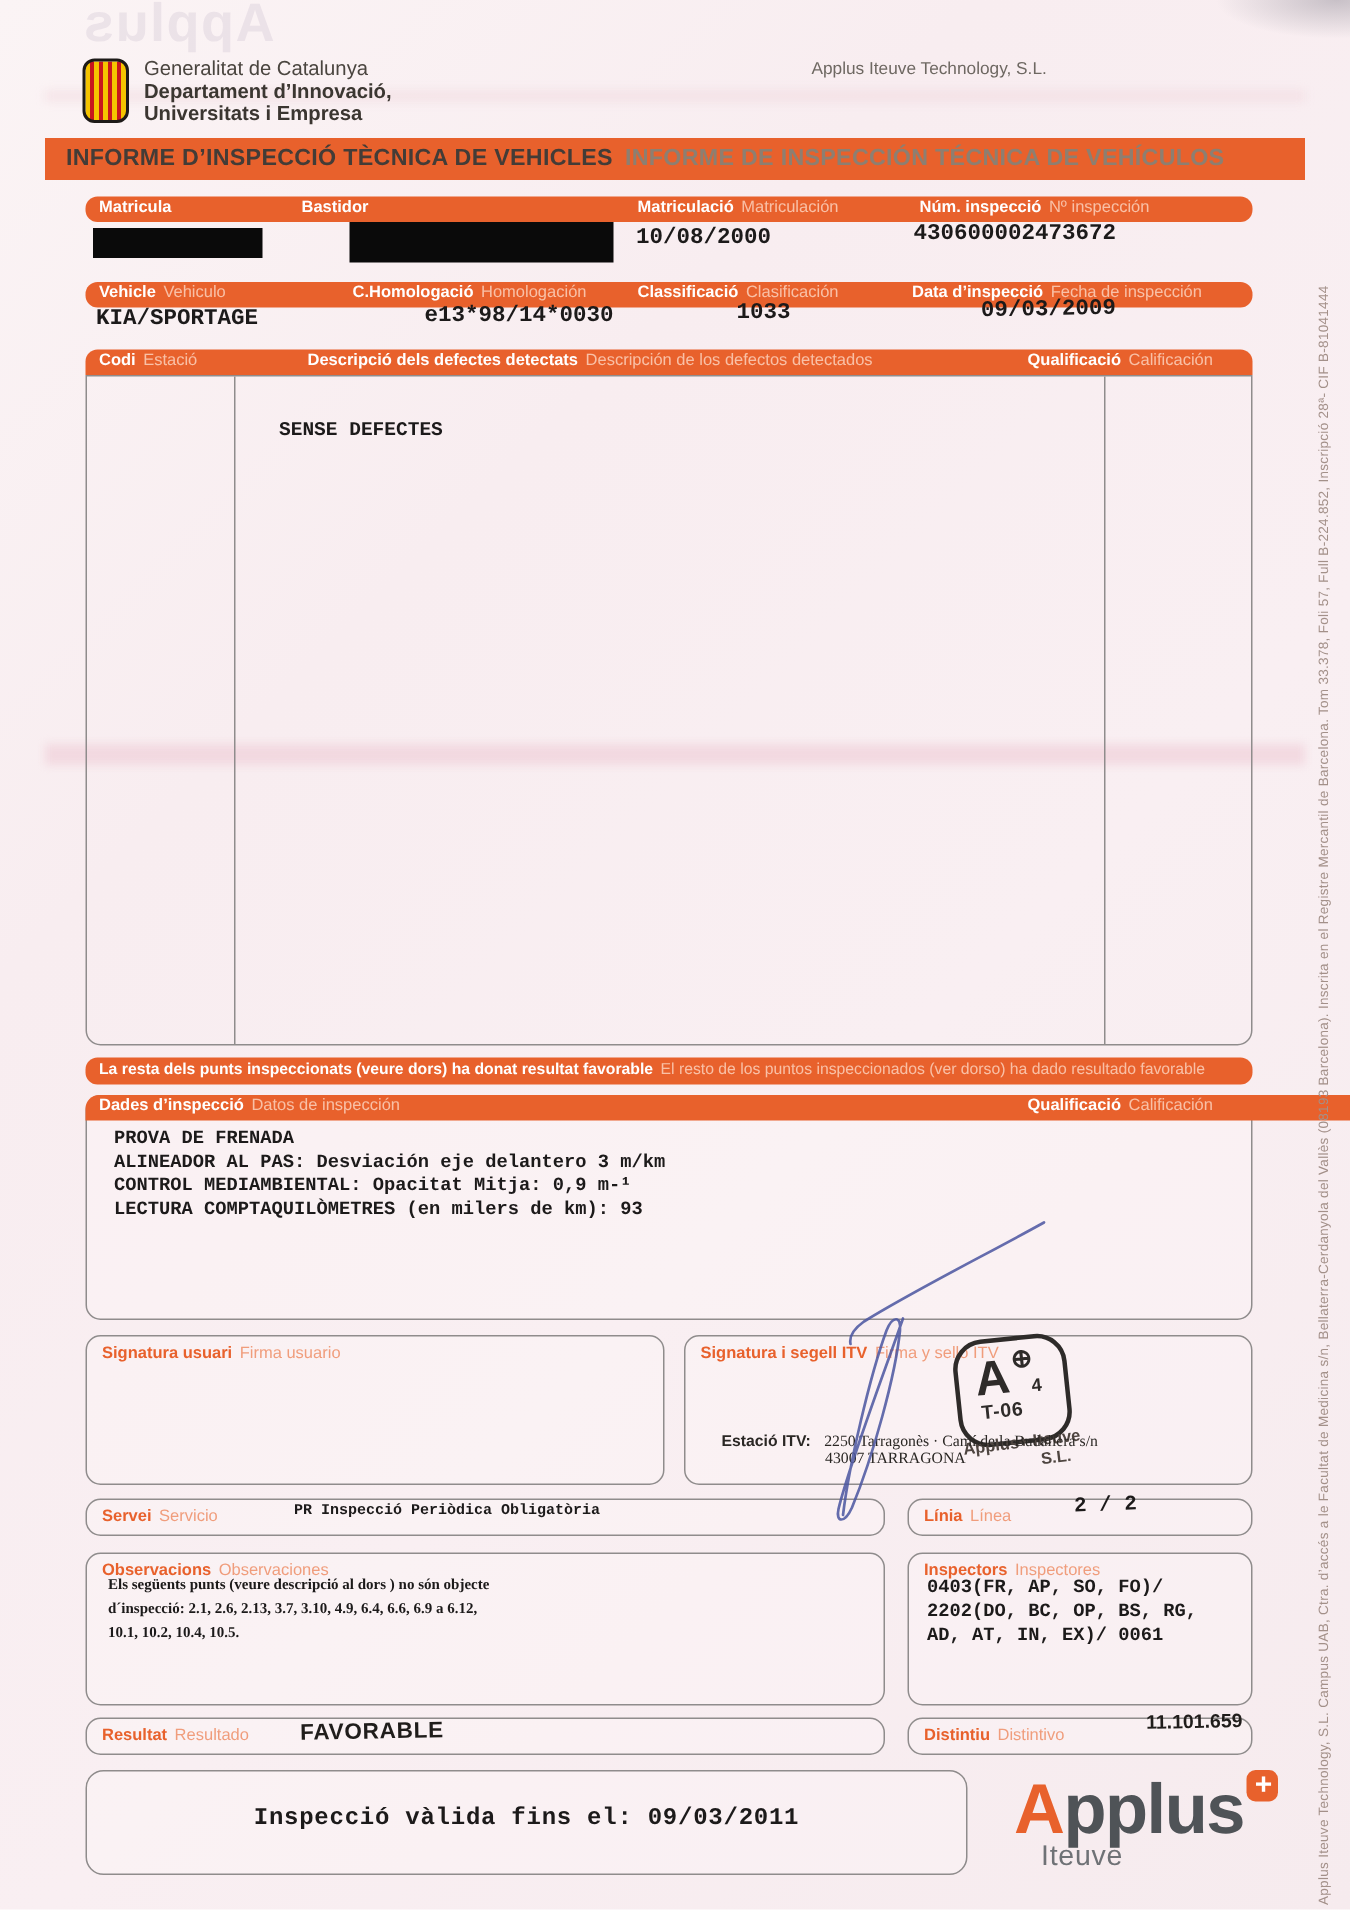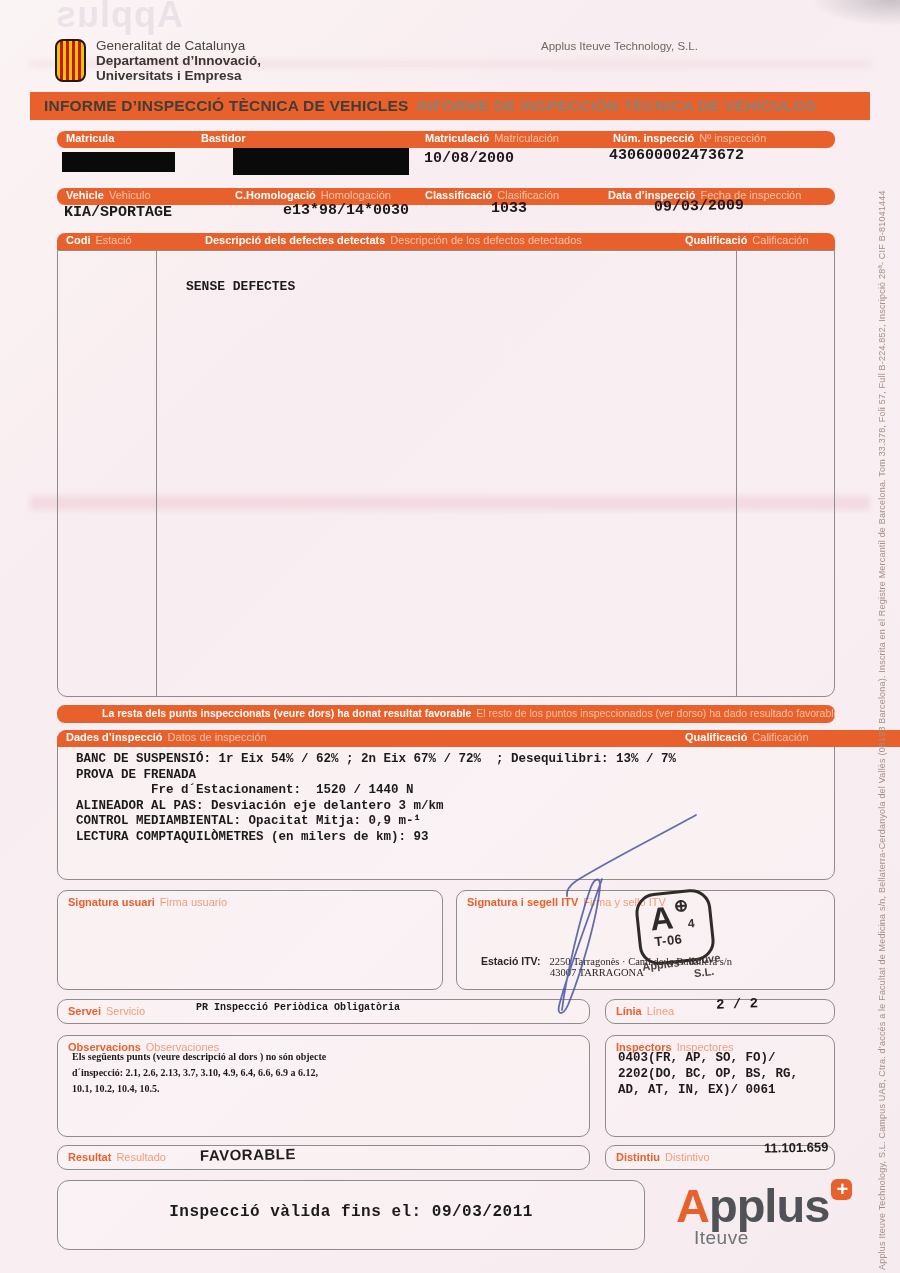--- a/index.html
+++ b/index.html
@@ -114,34 +114,32 @@
   <span class="lbl" style="left:148px;"><span class="ca">Descripció dels defectes detectats</span><span class="es">Descripción de los defectos detectados</span></span>
   <span class="lbl" style="left:628px;"><span class="ca">Qualificació</span><span class="es">Calificación</span></span>
 </div>
 <div class="dtable">
   <div class="vline" style="left:98px;"></div>
   <div class="vline" style="left:678px;"></div>
   <div class="mono preline" style="position:absolute;left:128px;top:28px;font-size:13px;">SENSE DEFECTES</div>
 </div>
 
 <div class="obar" style="left:57px;top:705px;width:778px;height:18px;">
-  <span class="lbl" style="left:9px;top:2px;font-size:10.5px;margin-left:36px;">
+  <span class="lbl" style="left:9px;top:2px;font-size:10.5px;">
     <span class="ca">La resta dels punts inspeccionats (veure dors) ha donat resultat favorable</span><span class="es">El resto de los puntos inspeccionados (ver dorso) ha dado resultado favorable</span>
   </span>
 </div>
 
 <div class="gbox" style="left:57px;top:730px;width:778px;height:150px;border-radius:10px;">
   <div class="obar" style="left:-1px;top:-1px;width:893px;height:17px;border-radius:9px 9px 0 0;padding-left:24px;">
     <span class="lbl" style="left:9px;"><span class="ca">Dades d’inspecció</span><span class="es">Datos de inspección</span></span>
     <span class="lbl" style="left:628px;"><span class="ca">Qualificació</span><span class="es">Calificación</span></span>
   </div>
   <div style="position:absolute;left:18px;top:21px;font-size:12.5px;line-height:15.5px;" class="mono">
-    <div class="preline">BANC DE SUSPENSIÓ: 1r Eix 54% / 62% ; 2n Eix 67% / 72%  ; Desequilibri: 13% / 7%</div>
     <div class="preline">PROVA DE FRENADA</div>
-    <div class="preline">          Fre d´Estacionament:  1520 / 1440 N</div>
     <div class="preline">ALINEADOR AL PAS: Desviación eje delantero 3 m/km</div>
     <div class="preline">CONTROL MEDIAMBIENTAL: Opacitat Mitja: 0,9 m-¹</div>
     <div class="preline">LECTURA COMPTAQUILÒMETRES (en milers de km): 93</div>
   </div>
 </div>
 
 <div class="gbox" style="left:57px;top:890px;width:386px;height:100px;">
   <span class="boxlbl">
     <span>Signatura usuari</span><span class="es">Firma usuario</span>
   </span>

